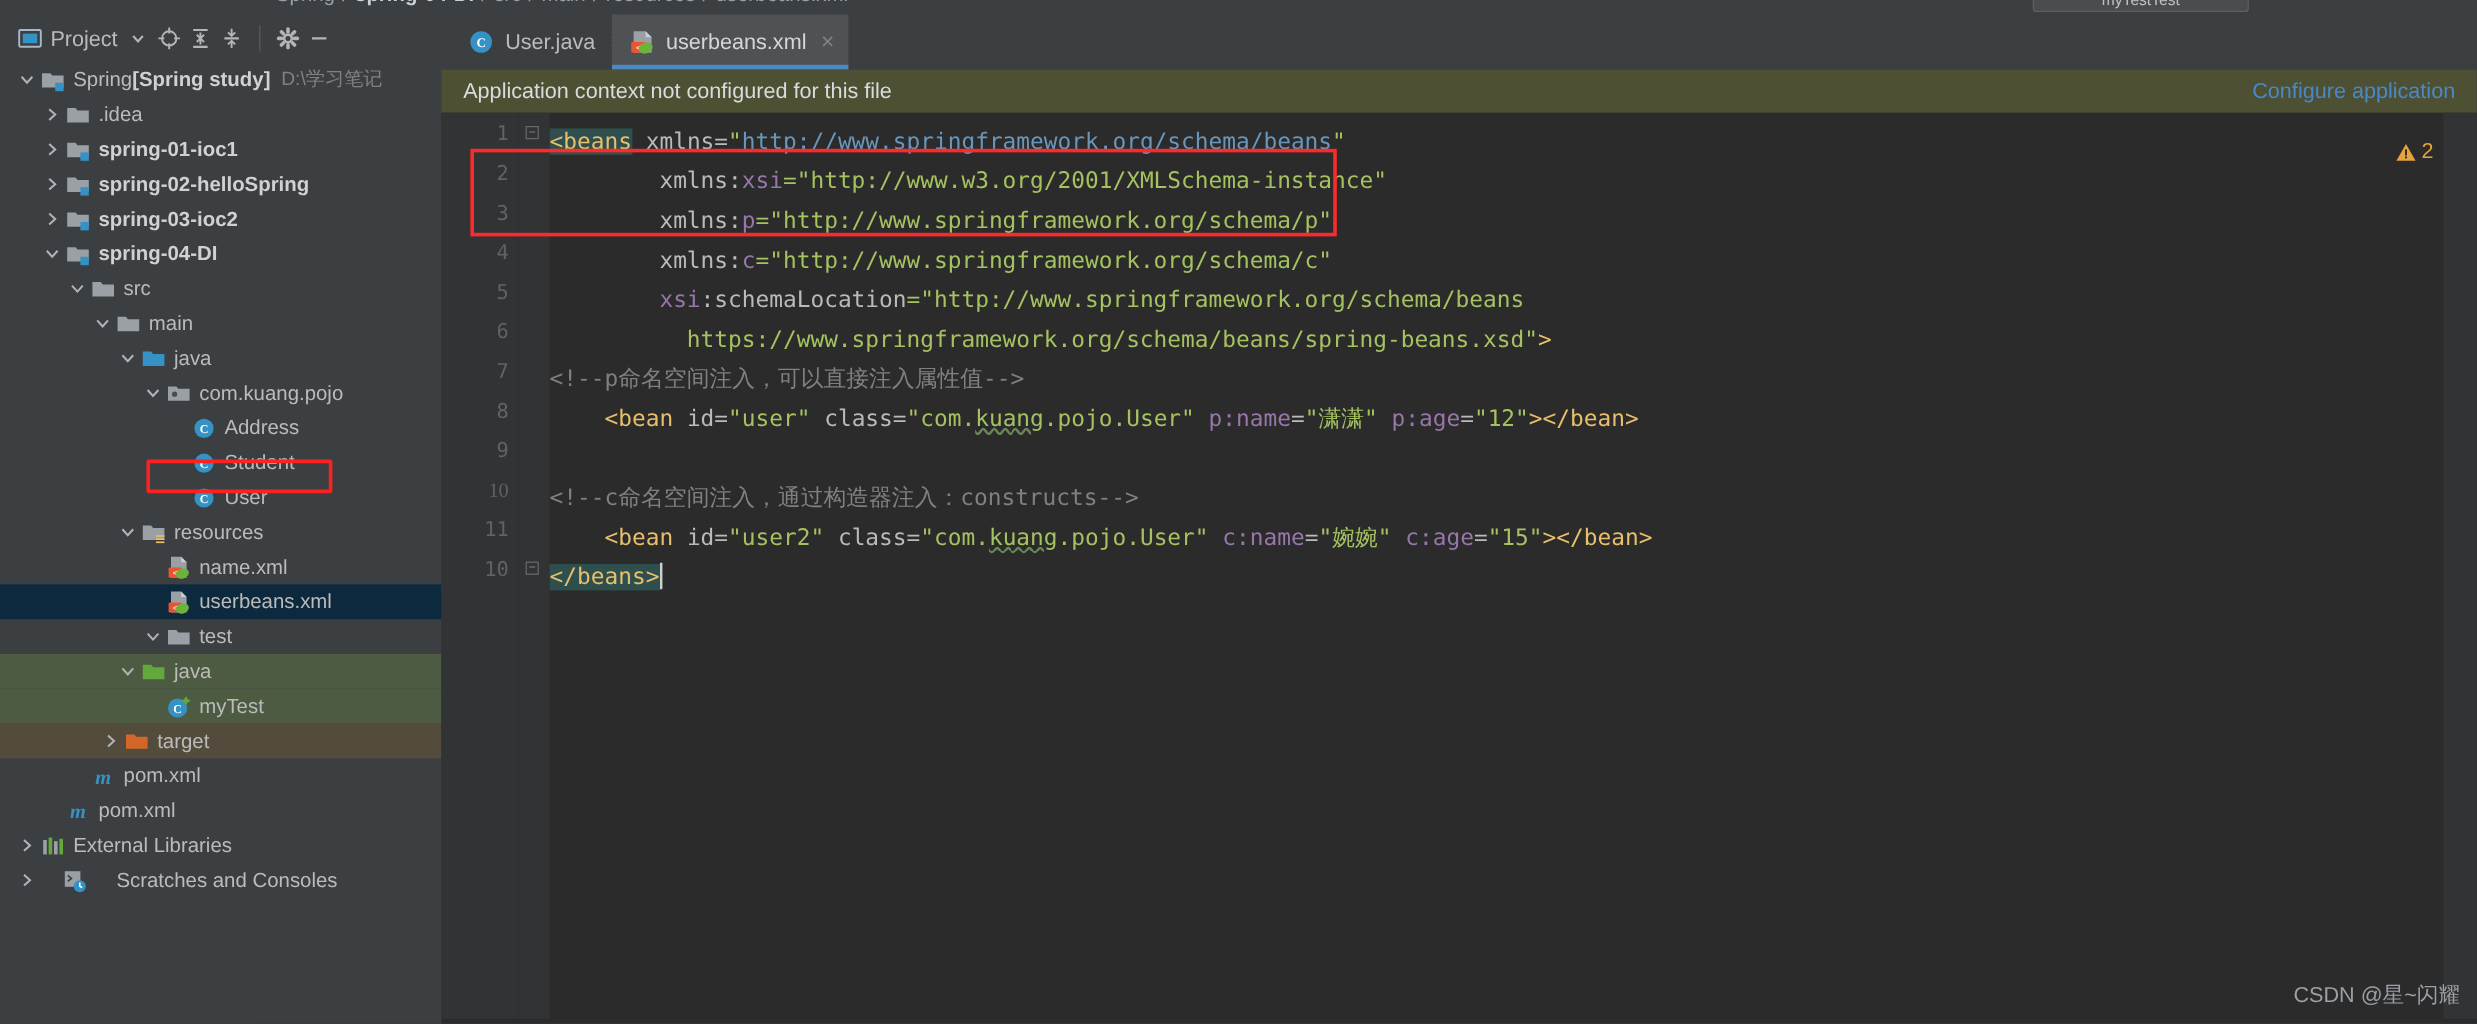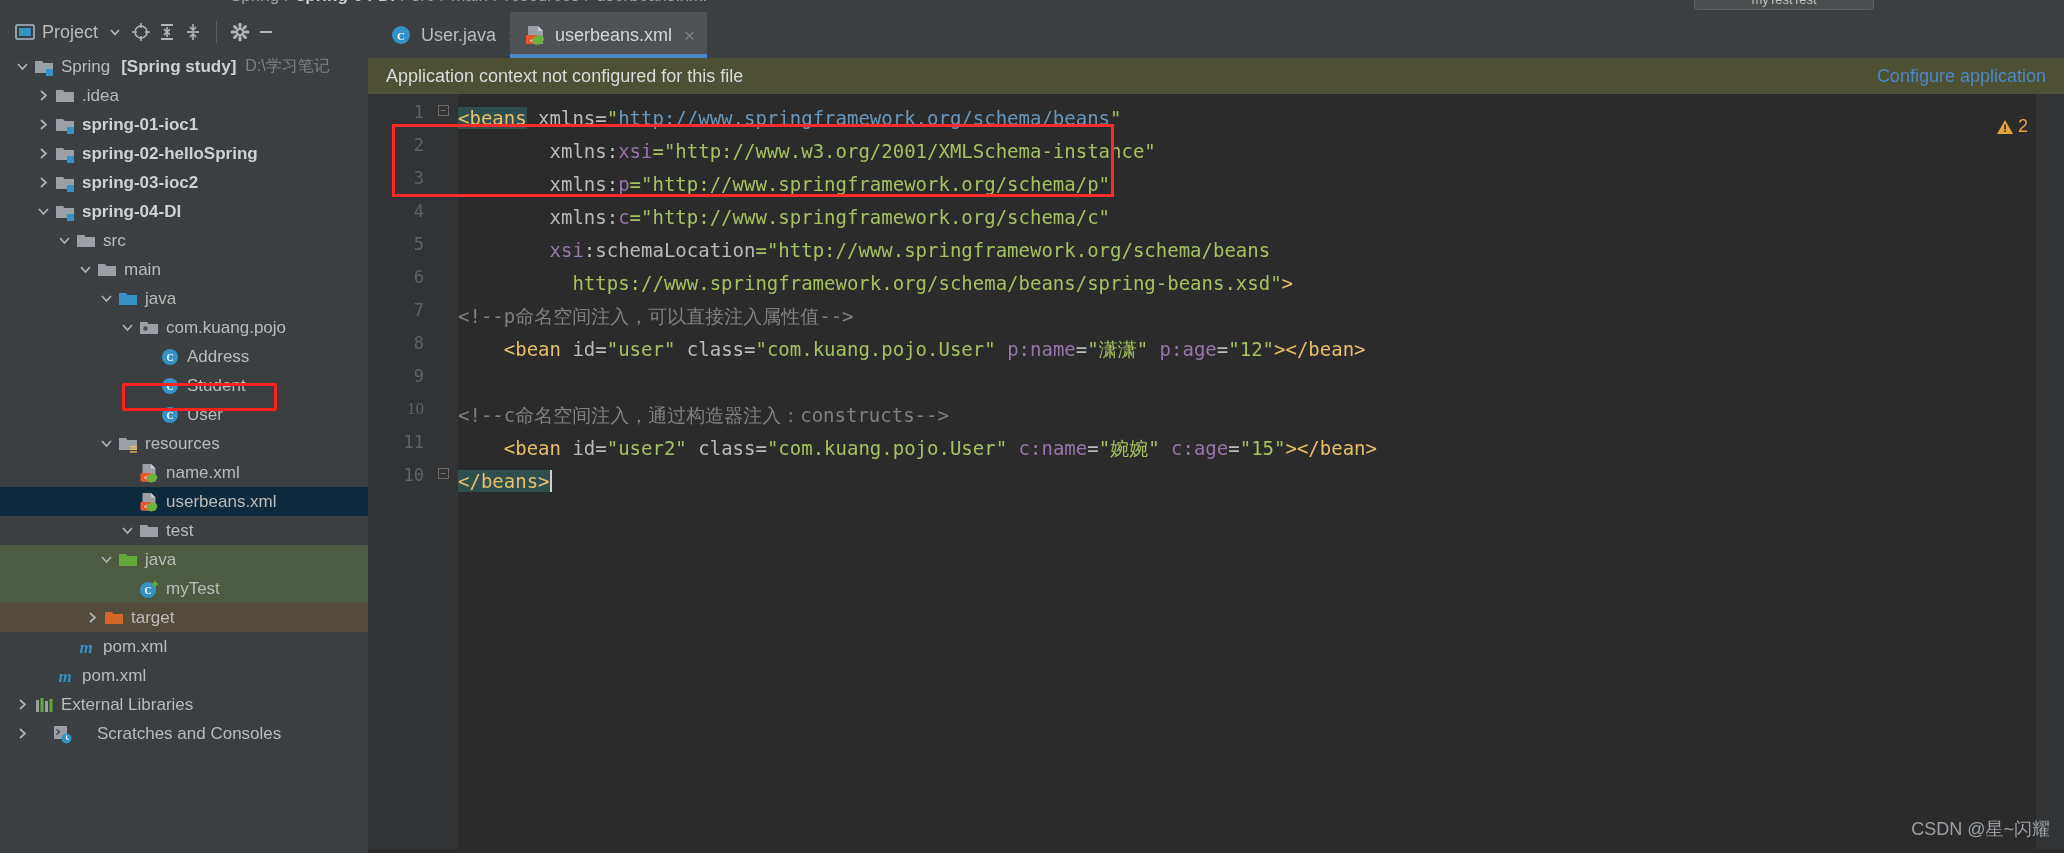--- a/index.html
+++ b/index.html
@@ -125,21 +125,21 @@
   .cline .hlbg {
     position: absolute; left: 0; top: 0; height: 33px; background: #4b4b2f;
     z-index: -1; border-radius: 1px;
   }
   .tag   { color: #e8bf6a; }
   .attr  { color: #bababa; }
   .attrp { color: #9876aa; }
   .val   { color: #a5c261; }
   .lnk   { color: #6897bb; text-decoration: underline; }
   .cmt   { color: #808080; }
-  .wavy  { text-decoration-style: wavy;
+  .wavy  { text-decoration: underline; text-decoration-style: wavy;
            text-decoration-color: #6a8759; }
   .folder-mark {
     position: absolute; width: 11px; height: 11px; border: 1px solid #6a6a6a;
     color: #8d8d8d; font-size: 10px; line-height: 9px; text-align: center;
     background: #313335;
   }
   .sel-tag { background: #2f4f4f; }
   .caret {
     display: inline-block; width: 2px; height: 22px; background: #cfcfcf;
     vertical-align: -4px; margin-left: 0px;
@@ -248,21 +248,21 @@
           <span class="chev">
             <svg width="17" height="17" viewBox="0 0 17 17">
               <path d="M4 6 L8.5 11 L13 6" fill="none" stroke="#b0b4b8" stroke-width="1.7"></path>
             </svg>
           </span>
           <span class="ico"><svg width="20" height="20" viewBox="0 0 20 20">
               <path d="M1 4 h7 l1.6 2 H19 v10 H1 z" fill="#9aa0a5"></path>
               <rect x="12" y="12" width="7" height="7" fill="#3592c4"></rect>
             </svg></span>
           <span class="lbl">Spring</span>
-          <span class="lbl bold" style="margin-left: 11px;">[Spring study]</span>
+          <span class="lbl bold" style="margin-left: 0;">[Spring study]</span>
           <span class="sublbl">D:\学习笔记</span>
         </div>
         <div class="tree-row" style="padding-left: 35px;">
           <span class="chev">
             <svg width="17" height="17" viewBox="0 0 17 17">
               <path d="M6 4 L11 8.5 L6 13" fill="none" stroke="#b0b4b8" stroke-width="1.7"></path>
             </svg>
           </span>
           <span class="ico"><svg width="20" height="20" viewBox="0 0 20 20">
               <path d="M1 4 h7 l1.6 2 H19 v10 H1 z" fill="#9aa0a5"></path>

